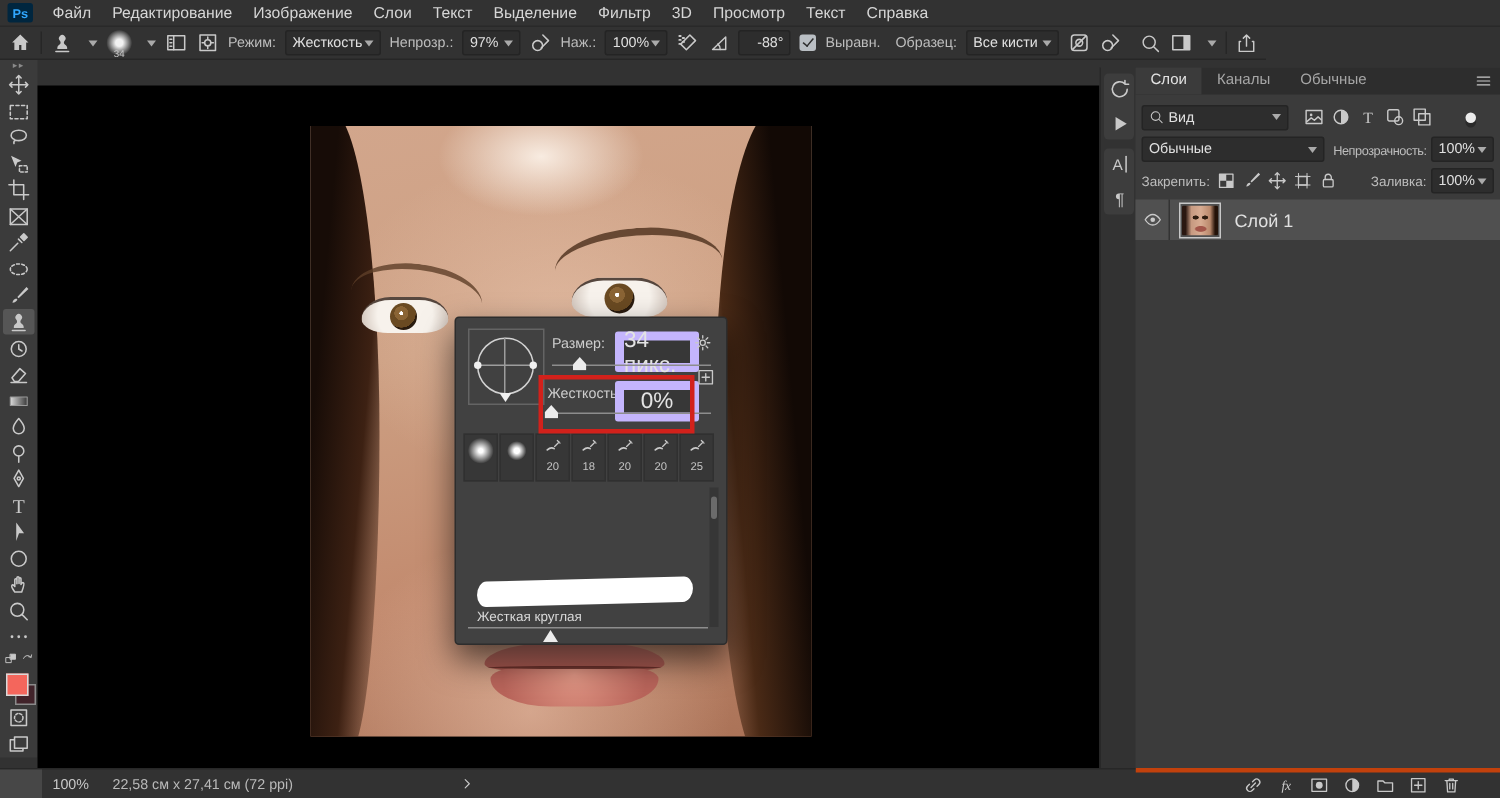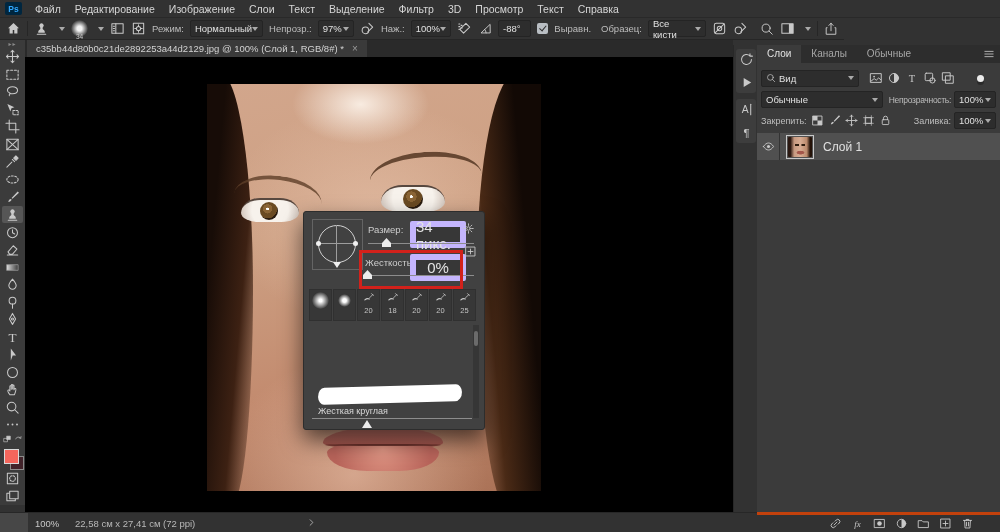--- a/index.html
+++ b/index.html
@@ -196,21 +196,21 @@
       </span>
     <span class="ico" style="width:15px;height:15px">
         <svg viewBox="0 0 16 16" width="100%" height="100%" fill="none" stroke="#c9c9c9" stroke-width="1.1" stroke-linecap="round" stroke-linejoin="round">
           <rect x="2.5" y="2.5" width="11" height="11"></rect>
           <circle cx="8" cy="8" r="2.2"></circle>
           <path d="M8 4v1.5M8 10.5V12M4 8h1.5M10.5 8H12"></path>
         </svg>
       </span>
     <span class="lbl nw">Режим:</span>
     <span class="fld" style="width:68px">
-        <span>Нормальный</span>
+        <span>Жесткость</span>
         <span class="tri" style="margin-left:auto"></span>
       </span>
     <span class="lbl nw">Непрозр.:</span>
     <span class="fld" style="width:36px">
         <span>97%</span>
         <span class="tri" style="margin-left:auto"></span>
       </span>
     <span class="ico" style="width:15px;height:15px">
         <svg viewBox="0 0 16 16" width="100%" height="100%" fill="none" stroke="#c9c9c9" stroke-width="1.1" stroke-linecap="round" stroke-linejoin="round">
           <circle cx="5.8" cy="10" r="3.5"></circle>
@@ -227,21 +227,21 @@
           <path d="M9.5 2.5l4 4-6.5 6.5-4-4z"></path>
           <path d="M2 3.2h1M2 6h1M2 8.8h1M4.4 4.6h1M4.4 7.4h1" stroke-width="1.3"></path>
         </svg>
       </span>
     <span class="ico" style="width:14px;height:14px">
         <svg viewBox="0 0 16 16" width="100%" height="100%" fill="none" stroke="#c9c9c9" stroke-width="1.1" stroke-linecap="round" stroke-linejoin="round">
           <path d="M13.5 12.5h-10l10-9.5z"></path>
           <path d="M9.3 12.5a5.8 5.8 0 00-1.8-4.2"></path>
         </svg>
       </span>
-    <span class="fld" style="width:32px;justify-content:flex-start">
+    <span class="fld" style="width:32px;justify-content:flex-end">
         <span>-88°</span>
       </span>
     <span class="cb"></span>
     <span class="lbl nw">Выравн.</span>
     <span class="lbl nw" style="margin-left:4px">Образец:</span>
     <span class="fld" style="width:66px">
         <span>Все кисти</span>
         <span class="tri" style="margin-left:auto"></span>
       </span>
     <span class="ico" style="width:15px;height:15px">
@@ -273,26 +273,20 @@
     <span class="tri"></span>
     <span class="vdiv"></span>
     <span class="ico" style="width:14px;height:14px">
         <svg viewBox="0 0 16 16" width="100%" height="100%" fill="none" stroke="#c9c9c9" stroke-width="1.1" stroke-linecap="round" stroke-linejoin="round">
           <path d="M3.5 6.5h-1V14h11V6.5h-1"></path>
           <path d="M8 1.5V10M8 1.5L5.6 3.9M8 1.5l2.4 2.4"></path>
         </svg>
       </span>
   </div>
 
-  <div id="tabstrip">
-    <div id="doc-tab">
-      <span class="nw">c35bb44d80b0c21de2892253a44d2129.jpg @ 100% (Слой 1, RGB/8#) *</span>
-      <span id="tab-close">×</span>
-    </div>
-  </div>
 
   <div id="toolbar">
     <div id="tb-collapse">▸▸</div>
   <div class="tool">
         <span class="ico">
           <svg viewBox="0 0 16 16" width="100%" height="100%" fill="none" stroke="#c9c9c9" stroke-width="1.1" stroke-linecap="round" stroke-linejoin="round">
             <path d="M8 1.5v13M1.5 8h13M8 1.5L6.3 3.2M8 1.5l1.7 1.7M8 14.5l-1.7-1.7M8 14.5l1.7-1.7M1.5 8l1.7-1.7M1.5 8l1.7 1.7M14.5 8l-1.7-1.7M14.5 8l-1.7 1.7"></path>
           </svg>
         </span>
       </div>

